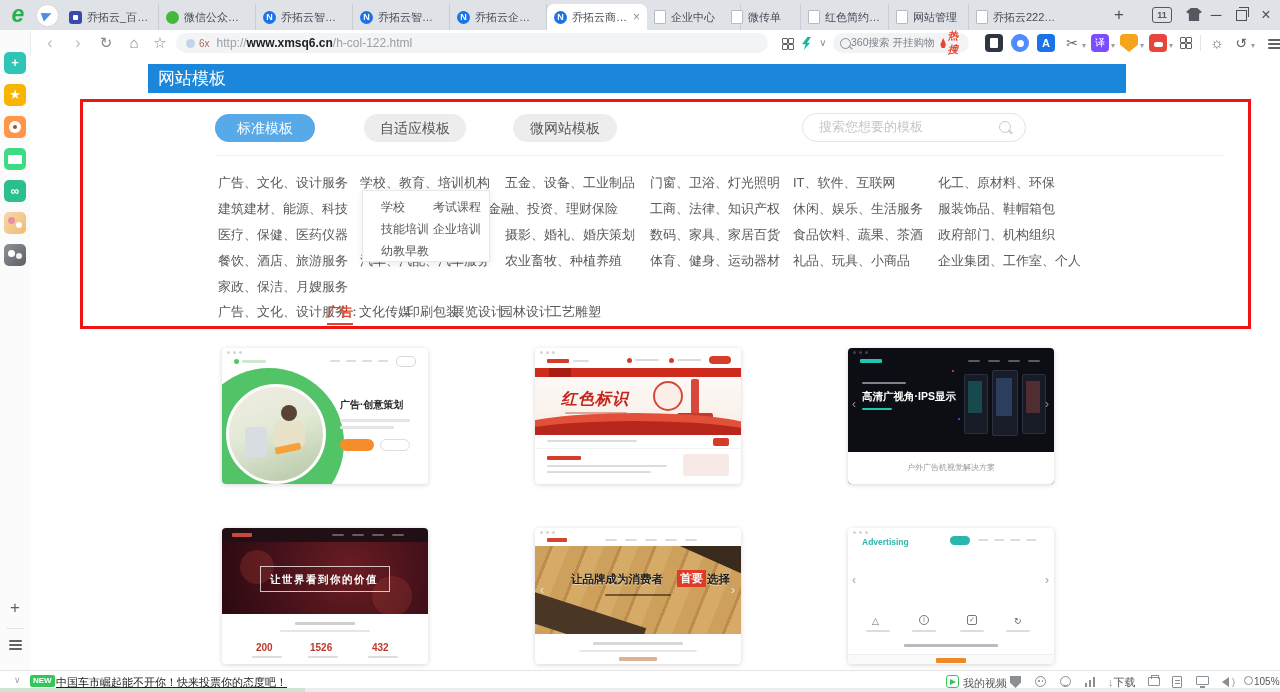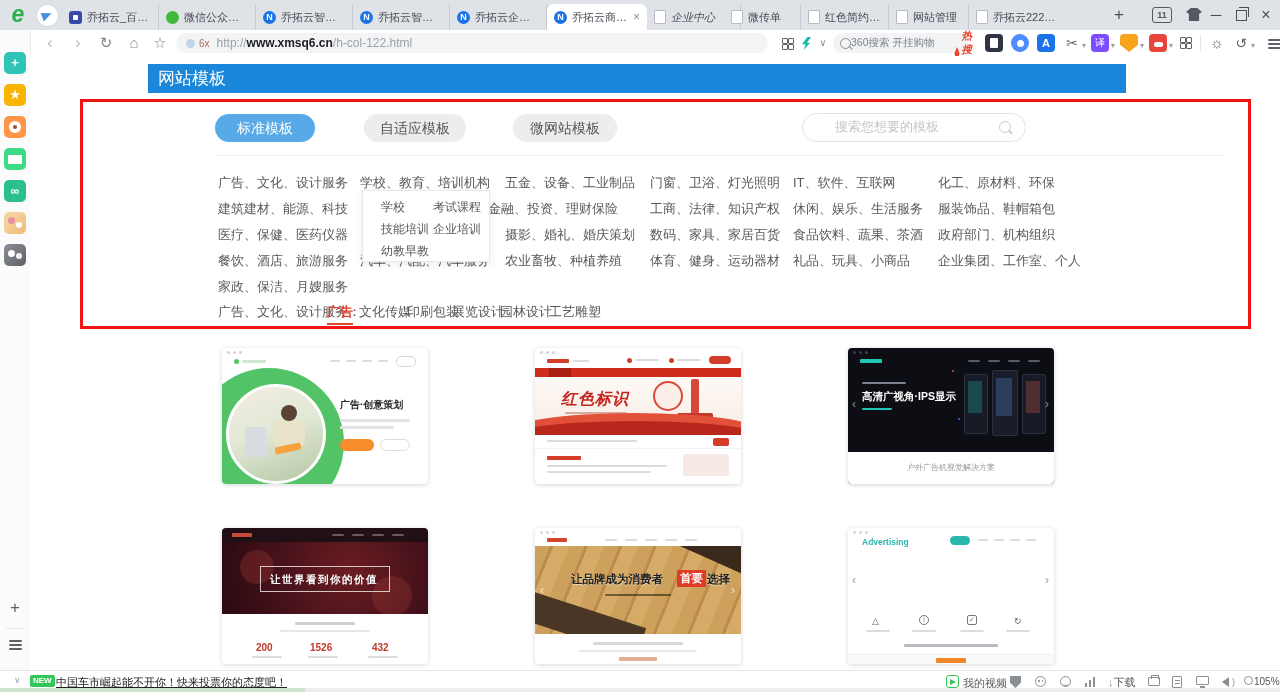--- a/index.html
+++ b/index.html
@@ -33,21 +33,21 @@
   .navic{position:absolute;top:0;height:26px;line-height:26px;text-align:center;color:#7d8term;color:#84878d;font-size:15px;}
   .urlbox{position:absolute;left:146px;top:3px;width:592px;height:20px;background:#f3f4f6;border-radius:11px;display:flex;align-items:center;padding:0 10px;box-sizing:border-box;}
   .urlbox .sitedot{width:9px;height:9px;border-radius:50%;background:#c3d4e8;margin-right:4px;}
   .urlbox .badge6x{font-size:10px;color:#b06a5a;margin-right:7px;}
   .urltext{font-size:12px;color:#9aa0a6;white-space:nowrap;}
   .urltext b{color:#202124;font-weight:bold;}
   .srch360{position:absolute;left:803px;top:3px;width:136px;height:20px;background:#f2f3f5;border-radius:11px;display:flex;align-items:center;padding:0 7px;box-sizing:border-box;}
   .mag{width:9px;height:9px;border:1.4px solid #8b8f94;border-radius:50%;position:relative;flex:none;}
   .mag:after{content:"";position:absolute;left:7px;top:8px;width:5px;height:1.4px;background:#8b8f94;transform:rotate(45deg);}
   .srch360 .q{font-size:10.5px;color:#7e838a;white-space:nowrap;}
-  .hot{display:flex;align-items:flex-end;margin-left:20px;}
+  .hot{display:flex;align-items:center;margin-left:6px;}
   .flame{width:8px;height:10px;background:#e8442e;clip-path:polygon(50% 0,80% 35%,100% 65%,78% 100%,22% 100%,0 65%,25% 32%);margin-right:2px;}
   .hot span{font-size:10.5px;color:#e8442e;font-weight:bold;font-style:italic;}
   .extic{position:absolute;top:4px;width:18px;height:18px;border-radius:4px;color:#fff;font-size:11px;line-height:18px;text-align:center;}
   .extcaret{position:absolute;top:11px;font-size:8px;color:#9aa0a6;}
   .glyphic{position:absolute;top:4px;height:18px;line-height:18px;font-size:14px;color:#5f6368;text-align:center;}
   .gridic{position:absolute;top:8px;width:11px;height:11px;}
   .gridic i{position:absolute;width:4px;height:4px;border:1.2px solid #5f6368;border-radius:1px;}
   .burger{position:absolute;top:9px;width:13px;}
   .burger i{display:block;height:1.6px;background:#5f6368;margin-bottom:2.6px;border-radius:1px;}
   .bolt{position:absolute;top:7px;width:9px;height:13px;background:#14b8a0;clip-path:polygon(60% 0,100% 0,55% 45%,90% 45%,20% 100%,40% 55%,0 55%);}
@@ -56,21 +56,21 @@
   .sic{position:absolute;left:4px;width:22px;height:22px;border-radius:5px;color:#fff;text-align:center;line-height:22px;font-size:13px;font-weight:bold;}
   .sglyph{position:absolute;left:0px;width:30px;text-align:center;color:#5c5f63;font-size:15px;}
   
   .content{position:absolute;left:30px;top:56px;width:1250px;height:614px;background:#fff;overflow:hidden;}
   .pgtitle{position:absolute;left:118px;top:8px;width:978px;height:29px;background:#1b87da;color:#fff;font-size:17px;line-height:29px;padding-left:10px;box-sizing:border-box;}
   .redbox{position:absolute;left:50px;top:43px;width:1171px;height:230px;border:3px solid #f01414;box-sizing:border-box;z-index:1;}
   .pill{position:absolute;top:58px;height:28px;border-radius:14px;font-size:14px;text-align:center;line-height:28px;z-index:2;}
   .pill.on{background:#57a9e8;color:#fff;}
   .pill.off{background:#ededed;color:#555;}
   .tpl-search{position:absolute;left:772px;top:57px;width:224px;height:29px;border:1px solid #e3e3e3;border-radius:15px;box-sizing:border-box;z-index:2;background:#fff;}
-  .tpl-search input{position:absolute;left:30px;top:4px;width:170px;border:none;outline:none;font-size:13px;color:#555;font-family:inherit;background:transparent;}
+  .tpl-search input{position:absolute;left:14px;top:4px;width:170px;border:none;outline:none;font-size:13px;color:#555;font-family:inherit;background:transparent;}
   .tpl-search input::placeholder{color:#c3c7cb;}
   .tpl-search .mag2{position:absolute;right:14px;top:7px;width:10px;height:10px;border:1.5px solid #c9cdd1;border-radius:50%;}
   .tpl-search .mag2:after{content:"";position:absolute;left:8px;top:9px;width:5px;height:1.5px;background:#c9cdd1;transform:rotate(45deg);}
   .fdivider{position:absolute;left:185px;top:99px;width:1010px;border-top:1px solid #efefef;z-index:2;}
   .cat{position:absolute;font-size:13px;color:#595959;white-space:nowrap;z-index:2;}
   .ddown{position:absolute;left:332px;top:134px;width:126px;height:70px;background:#fff;border:1px solid #e8e8e8;box-shadow:0 2px 8px rgba(0,0,0,.08);z-index:4;}
   .dditem{position:absolute;font-size:12px;color:#595959;white-space:nowrap;}
   .subrow{z-index:2;}
   .sublink{position:absolute;top:247px;font-size:13px;color:#595959;white-space:nowrap;z-index:2;}
   .sublink.active{color:#e0442c;border-bottom:2px solid #e0442c;padding-bottom:2px;font-weight:bold;}
@@ -110,21 +110,21 @@
     </div>
     <div class="tab" style="left:450px;width:97px;">
       <span class="fav ncirc">N</span>
       <span class="tlabel">乔拓云企业网</span>
     </div>
     <div class="tab active" style="left:547px;width:100px;">
       <span class="fav ncirc">N</span>
       <span class="tlabel">乔拓云商城小程</span>
       <span class="tab-close">×</span>
     </div>
-    <div class="tab" style="left:647px;width:94px;font-style:italic;">
+    <div class="tab" style="left:647px;width:94px;">
       <span class="fav doc"></span>
       <span class="tlabel">企业中心</span>
     </div>
     <div class="tab" style="left:724px;width:77px;">
       <span class="fav doc"></span>
       <span class="tlabel">微传单</span>
     </div>
     <div class="tab" style="left:801px;width:88px;">
       <span class="fav doc"></span>
       <span class="tlabel">红色简约风座</span>

